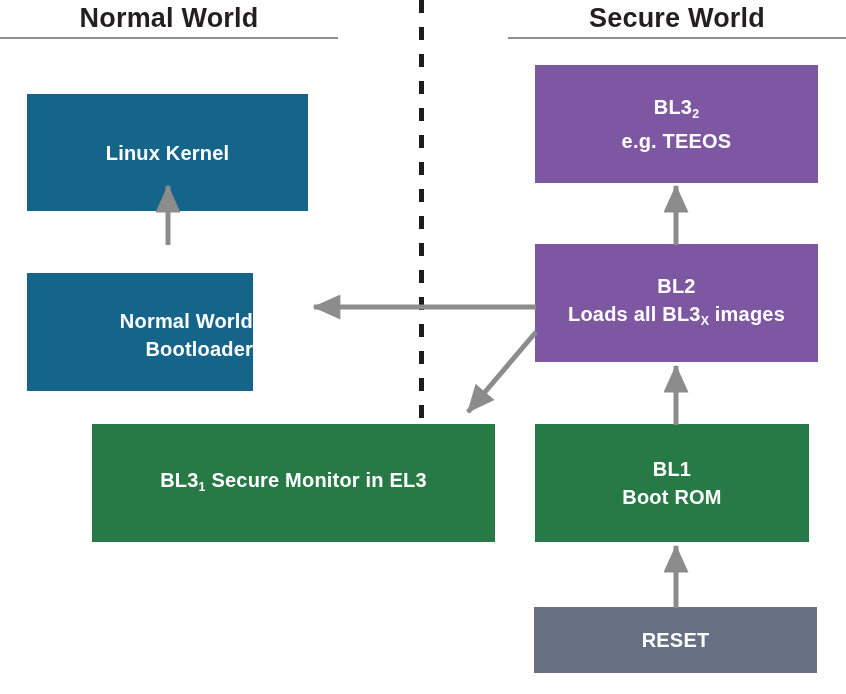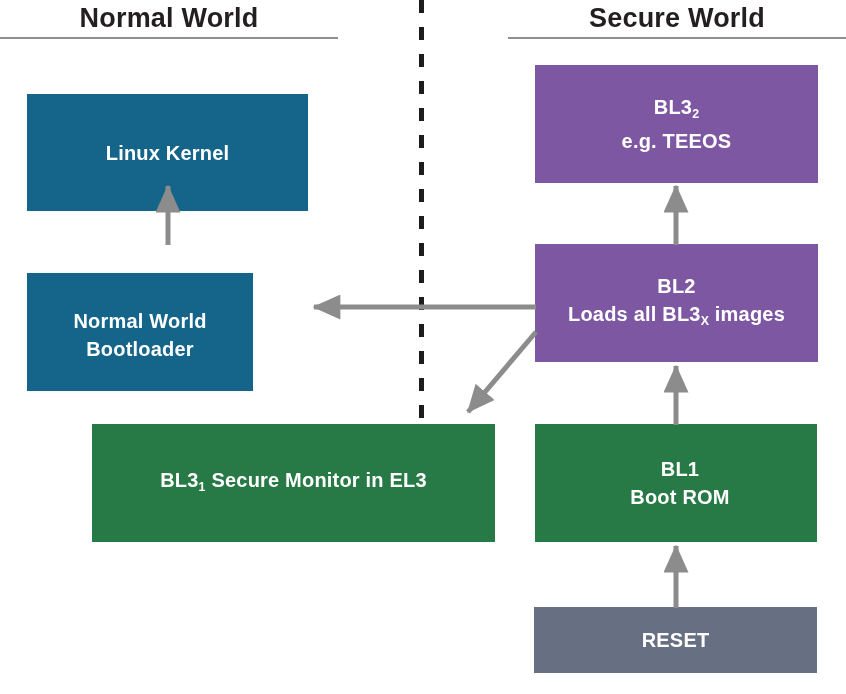--- a/index.html
+++ b/index.html
@@ -14,21 +14,21 @@
   }
   .world-underline { position:absolute; top:37px; height:2px; background:#8f8f8f; }
   .divider-dashed {
     position:absolute; left:419px; top:0; width:5px; height:420px;
     background:repeating-linear-gradient(to bottom,#1d1d1d 0 13px,transparent 13px 27px);
   }
   .box {
     position:absolute; display:flex; flex-direction:column;
     align-items:center; justify-content:center;
     color:#ffffff; font-weight:bold; font-size:20px; line-height:28px;
-    text-align:center; letter-spacing:0.2px;
+    text-align:right; letter-spacing:0.2px;
   }
   .teal   { background:#15658a;margin-top:29px; }
   .purple { background:#7e57a3; }
   .green  { background:#277945; }
   .slate  { background:#667082; }
   .sub { font-size:0.62em; vertical-align:-0.30em; font-weight:bold; }
   .arrow-layer { position:absolute; left:0; top:0; pointer-events:none; }
   .arrow-layer line { stroke:#8c8c8c; stroke-width:5; }
 </style>
 </head>
@@ -60,21 +60,21 @@
 
   <div class="box purple" style="left:535px;top:244px;width:283px;height:118px;">
     <div>BL2</div>
     <div><span>Loads all BL3</span><span class="sub">X</span><span> images</span></div>
   </div>
 
   <div class="box green" style="left:92px;top:424px;width:403px;height:118px;">
     <div><span>BL3</span><span class="sub">1</span><span> Secure Monitor in EL3</span></div>
   </div>
 
-  <div class="box green" style="left:535px;top:424px;width:274px;height:118px;padding-left:8px;">
+  <div class="box green" style="left:535px;top:424px;width:274px;height:118px;">
     <div>BL1</div>
     <div>Boot ROM</div>
   </div>
 
   <div class="box slate" style="left:534px;top:607px;width:283px;height:66px;">
     <div>RESET</div>
   </div>
 
   <svg class="arrow-layer" width="846" height="694" viewBox="0 0 846 694">
     <defs>

